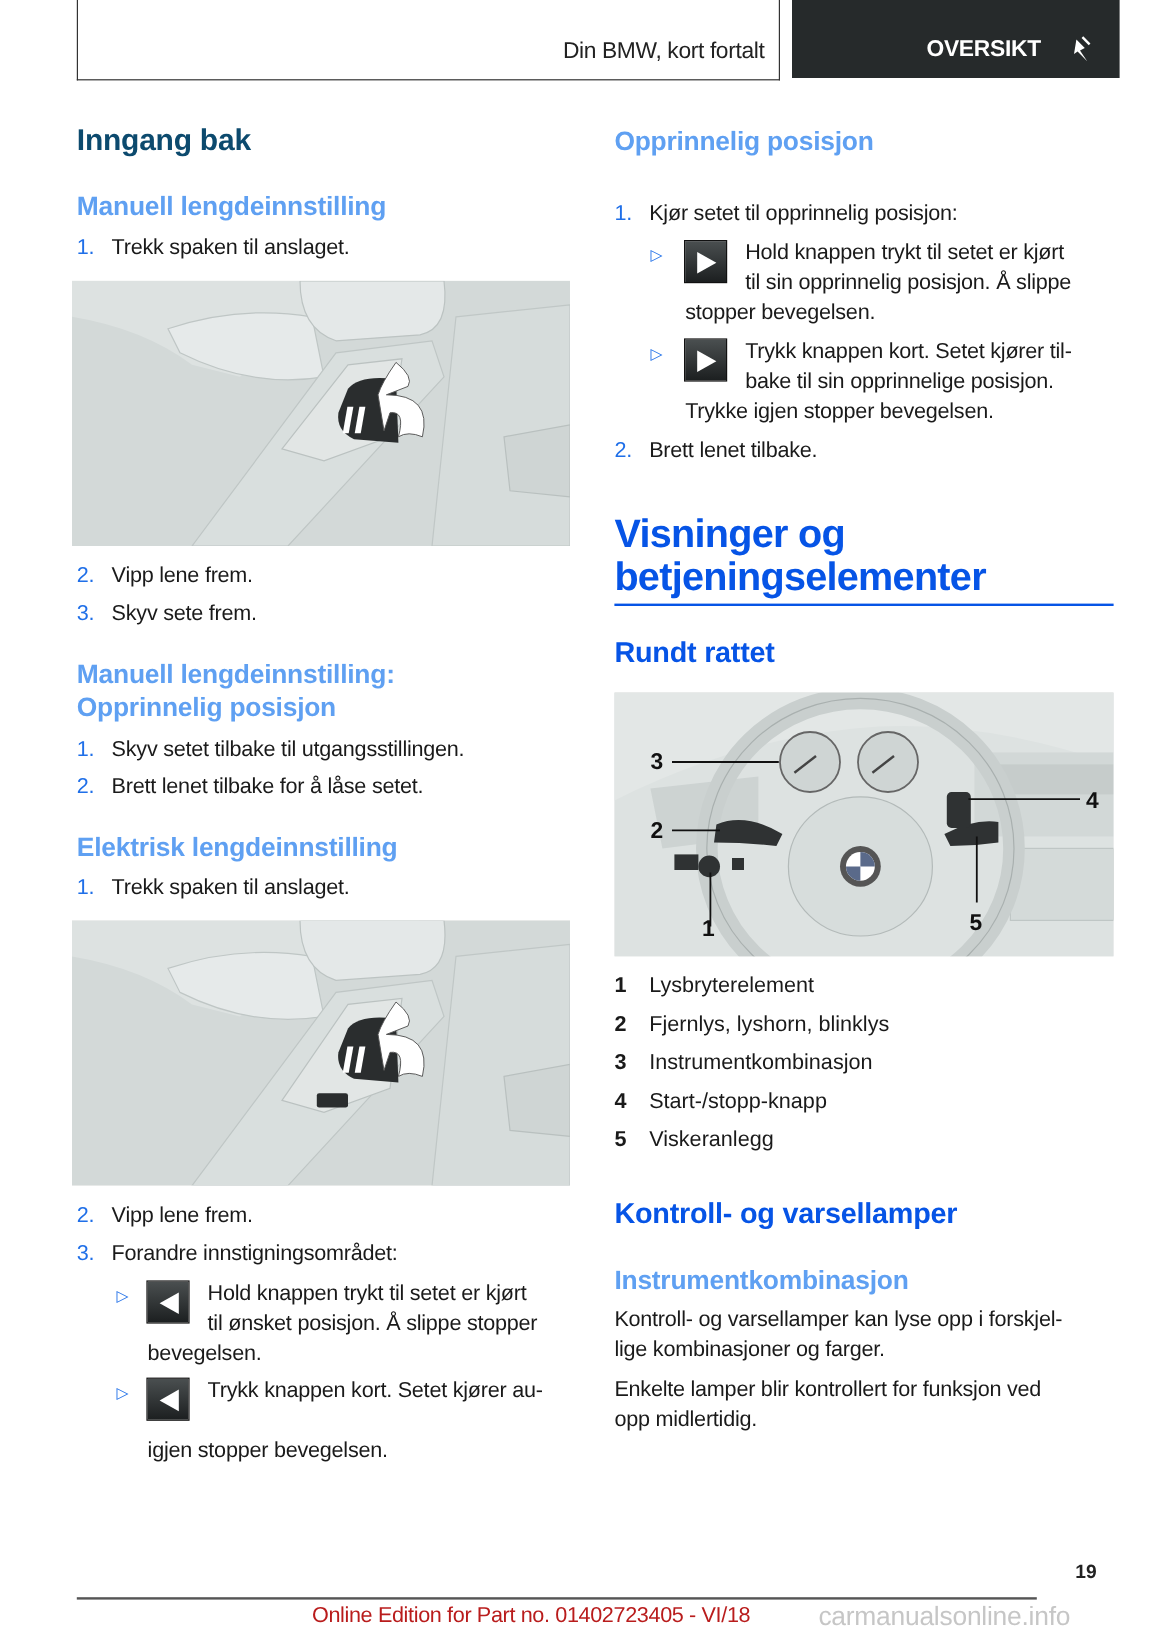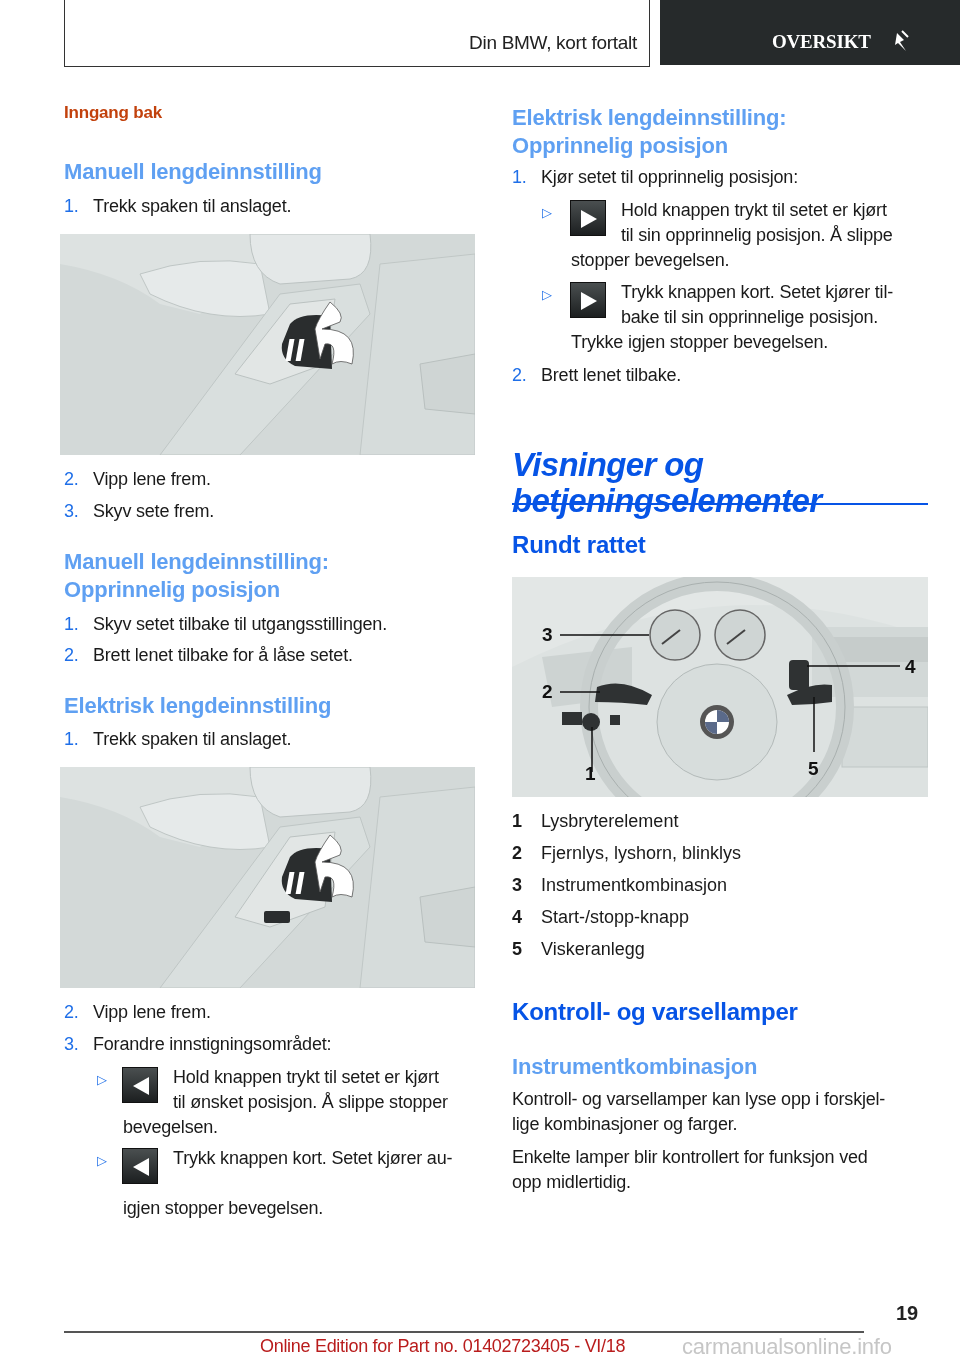--- a/index.html
+++ b/index.html
@@ -2,29 +2,29 @@
 <html><head>
   <meta charset="utf-8">
   <style>
     * { box-sizing: border-box; margin: 0; padding: 0; }
     html, body { width: 960px; height: 1362px; background: #ffffff; overflow: hidden; }
     body { position: relative; font-family: "Liberation Sans", sans-serif; color: #1a1a1a; }
 
     
     .hdr-left { position: absolute; left: 64px; top: 0; width: 586px; height: 67px; border: 1.5px solid #333; border-top: none; background: #fff; }
     .hdr-left .t { position: absolute; right: 12px; bottom: 12px; font-size: 19px; color: #222; letter-spacing: -0.3px; }
-    .hdr-right { position: absolute; left: 660px; top: 0; width: 300px; height: 65px; background: #262a2b; font-family: Liberation Serif, serif; }
+    .hdr-right { position: absolute; left: 660px; top: 0; width: 273px; height: 65px; background: #262a2b; }
     .hdr-right .t { position: absolute; left: 112px; bottom: 12px; font-size: 19px; font-weight: bold; color: #fff; letter-spacing: -0.2px; }
     .hdr-right .pin { position: absolute; left: 231px; bottom: 11px; width: 22px; height: 24px; }
 
     .col { position: absolute; top: 0; }
     .col-left { left: 64px; width: 414px; }
     .col-right { left: 512px; width: 416px; }
 
-    .h1 { position: absolute; font-size: 17px; font-weight: bold; color: #c2410c; letter-spacing: -0.2px; }
+    .h1 { position: absolute; font-size: 25px; font-weight: bold; color: #0c4a6e; letter-spacing: -0.2px; }
     .h2 { position: absolute; font-size: 22px; font-weight: bold; color: #5fa0f2; line-height: 28px; letter-spacing: -0.2px; }
     .h2b { position: absolute; font-size: 24px; font-weight: bold; color: #0654e6; letter-spacing: -0.2px; }
     .big { position: absolute; font-size: 33px; font-weight: bold; color: #0654e6; line-height: 36px; letter-spacing: -0.6px; }
     .rule { position: absolute; height: 2px; background: #0654e6; }
 
     .li { position: absolute; font-size: 18px; line-height: 25px; color: #1a1a1a; letter-spacing: -0.2px; }
     .li .n { position: absolute; left: 0; color: #1f6fe8; }
     .li .tx { position: absolute; left: 29px; white-space: nowrap; }
 
     .sub { position: absolute; font-size: 18px; line-height: 25px; color: #1a1a1a; letter-spacing: -0.2px; }
@@ -35,21 +35,21 @@
 
     .leg { position: absolute; font-size: 18px; line-height: 32px; }
     .leg .k { position: absolute; left: 0; font-weight: bold; }
     .leg .v { position: absolute; left: 29px; white-space: nowrap; }
 
     .para { position: absolute; font-size: 18px; line-height: 25px; color: #1a1a1a; letter-spacing: -0.2px; }
 
     .img { position: absolute; background: #dfe3e2; overflow: hidden; }
 
     
-    .pgnum { position: absolute; left: 896px; top: 1302px; font-size: 20px; font-weight: bold; color: #222; }
+    .pgnum { position: absolute; left: 896px; top: 1302px; font-size: 16px; font-weight: bold; color: #222; }
     .frule { position: absolute; left: 64px; top: 1331px; width: 800px; height: 2px; background: #555; }
     .fed { position: absolute; left: 260px; top: 1336px; font-size: 18px; color: #b91c1c; letter-spacing: -0.3px; text-align: right; }
     .fsite { position: absolute; left: 682px; top: 1334px; font-size: 22px; color: #c6c6c6; letter-spacing: -0.2px; }
   </style>
 </head>
 <body>
 
 <div class="hdr-left">
   <span class="t">Din BMW, kort fortalt</span>
 </div>
@@ -161,21 +161,20 @@
           <path d="M20 3 L4 12 L20 21 Z" fill="#fff"></path>
         </svg>
     </span>
     <span class="line" style="left:109px; top:0;">Trykk knappen kort. Setet kjører au-</span>
     <span class="line" style="left:59px; top:50px;">igjen stopper bevegelsen.</span>
   </div>
 </div>
 
 <div class="col col-right">
   <div class="h2" style="top:104px;">
-    <div>Elektrisk lengdeinnstilling:</div>
     <div>Opprinnelig posisjon</div>
   </div>
   <div class="li" style="top:165px;">
     <span class="n">1.</span>
     <span class="tx">Kjør setet til opprinnelig posisjon:</span>
   </div>
 
   <div class="sub" style="top:198px; left:0; width:416px; height:75px;">
     <span class="tri" style="left:30px; top:2px;">▷</span>
     <span class="btn">
@@ -198,21 +197,21 @@
     <span class="line" style="left:109px; top:0;">Trykk knappen kort. Setet kjører til-</span>
     <span class="line" style="left:109px; top:25px;">bake til sin opprinnelige posisjon.</span>
     <span class="line" style="left:59px; top:50px;">Trykke igjen stopper bevegelsen.</span>
   </div>
 
   <div class="li" style="top:363px;">
     <span class="n">2.</span>
     <span class="tx">Brett lenet tilbake.</span>
   </div>
 
-  <div class="big" style="top:447px;font-style:italic;">
+  <div class="big" style="top:427px;">
     <div>Visninger og</div>
     <div>betjeningselementer</div>
   </div>
   <div class="rule" style="top:503px; left:0; width:416px;"></div>
 
   <div class="h2b" style="top:531px;">Rundt rattet</div>
 
   <div class="img" style="left:0; top:577px; width:416px; height:220px;">
     <svg width="416" height="220" viewBox="0 0 416 220">
       <rect width="416" height="220" fill="#dde2e1"></rect>

